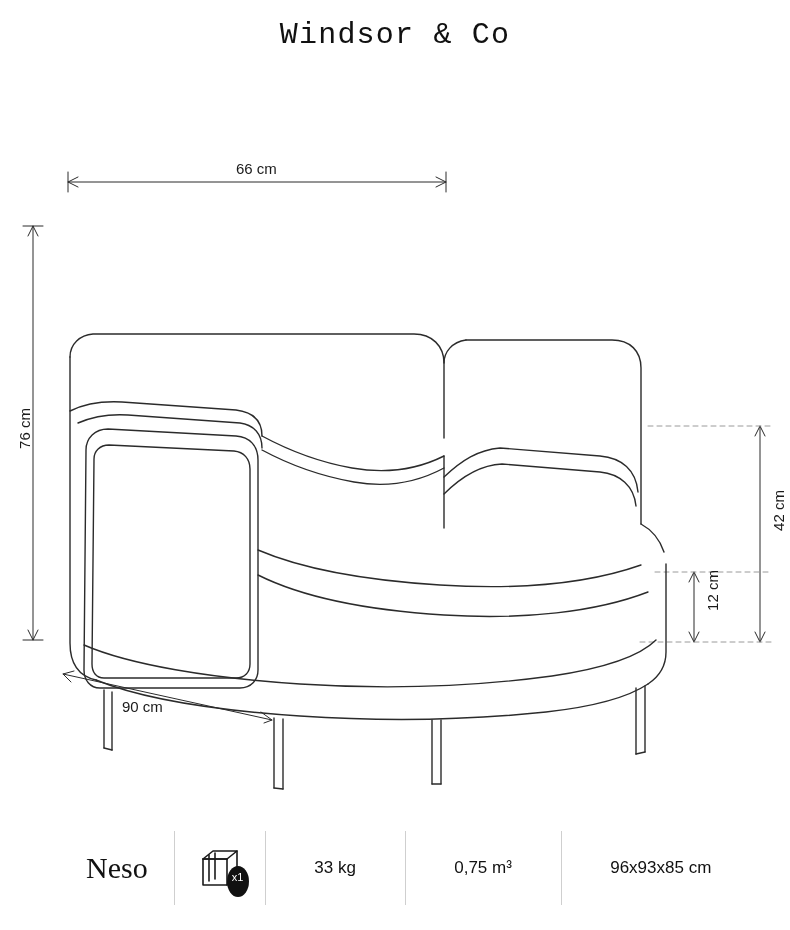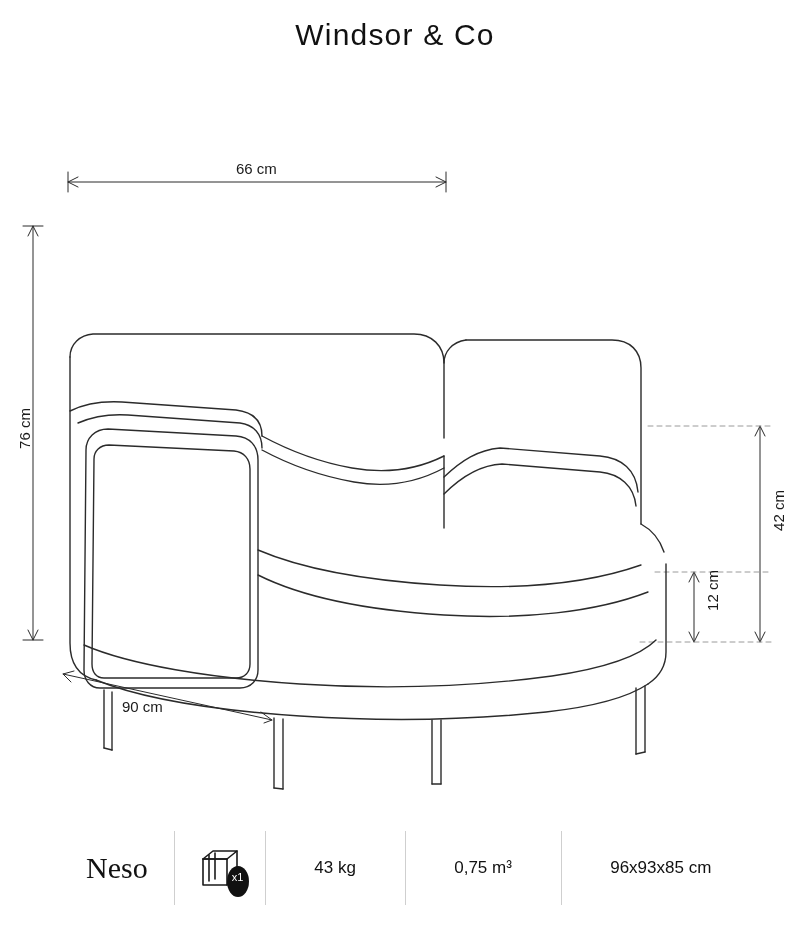--- a/index.html
+++ b/index.html
@@ -20,21 +20,21 @@
     width: 790px;
     height: 930px;
   }
   
   .brand {
     position: absolute;
     top: 18px;
     left: 0;
     width: 790px;
     text-align: center;
-    font-family: Liberation Sans, sans-serif;
+    font-family: Liberation Mono, monospace;
     font-size: 30px;
     letter-spacing: 1.2px;
     color: #111111;
   }
   
   .drawing {
     position: absolute;
     top: 120px;
     left: 0;
     width: 790px;
@@ -250,21 +250,21 @@
           <path d="M16,14 L16,40"></path>
           <path d="M22,12 L22,38"></path>
           <path d="M10,18 L34,18"></path>
         </svg>
         <span class="qty-badge">x1</span>
       </div>
     </div>
 
     <div class="divider"></div>
 
-    <div class="cell weight-cell">43 kg</div>
+    <div class="cell weight-cell">33 kg</div>
 
     <div class="divider"></div>
 
     <div class="cell volume-cell">0,75 m³</div>
 
     <div class="divider"></div>
 
     <div class="cell dims-cell">96x93x85 cm</div>
   </div>
 

